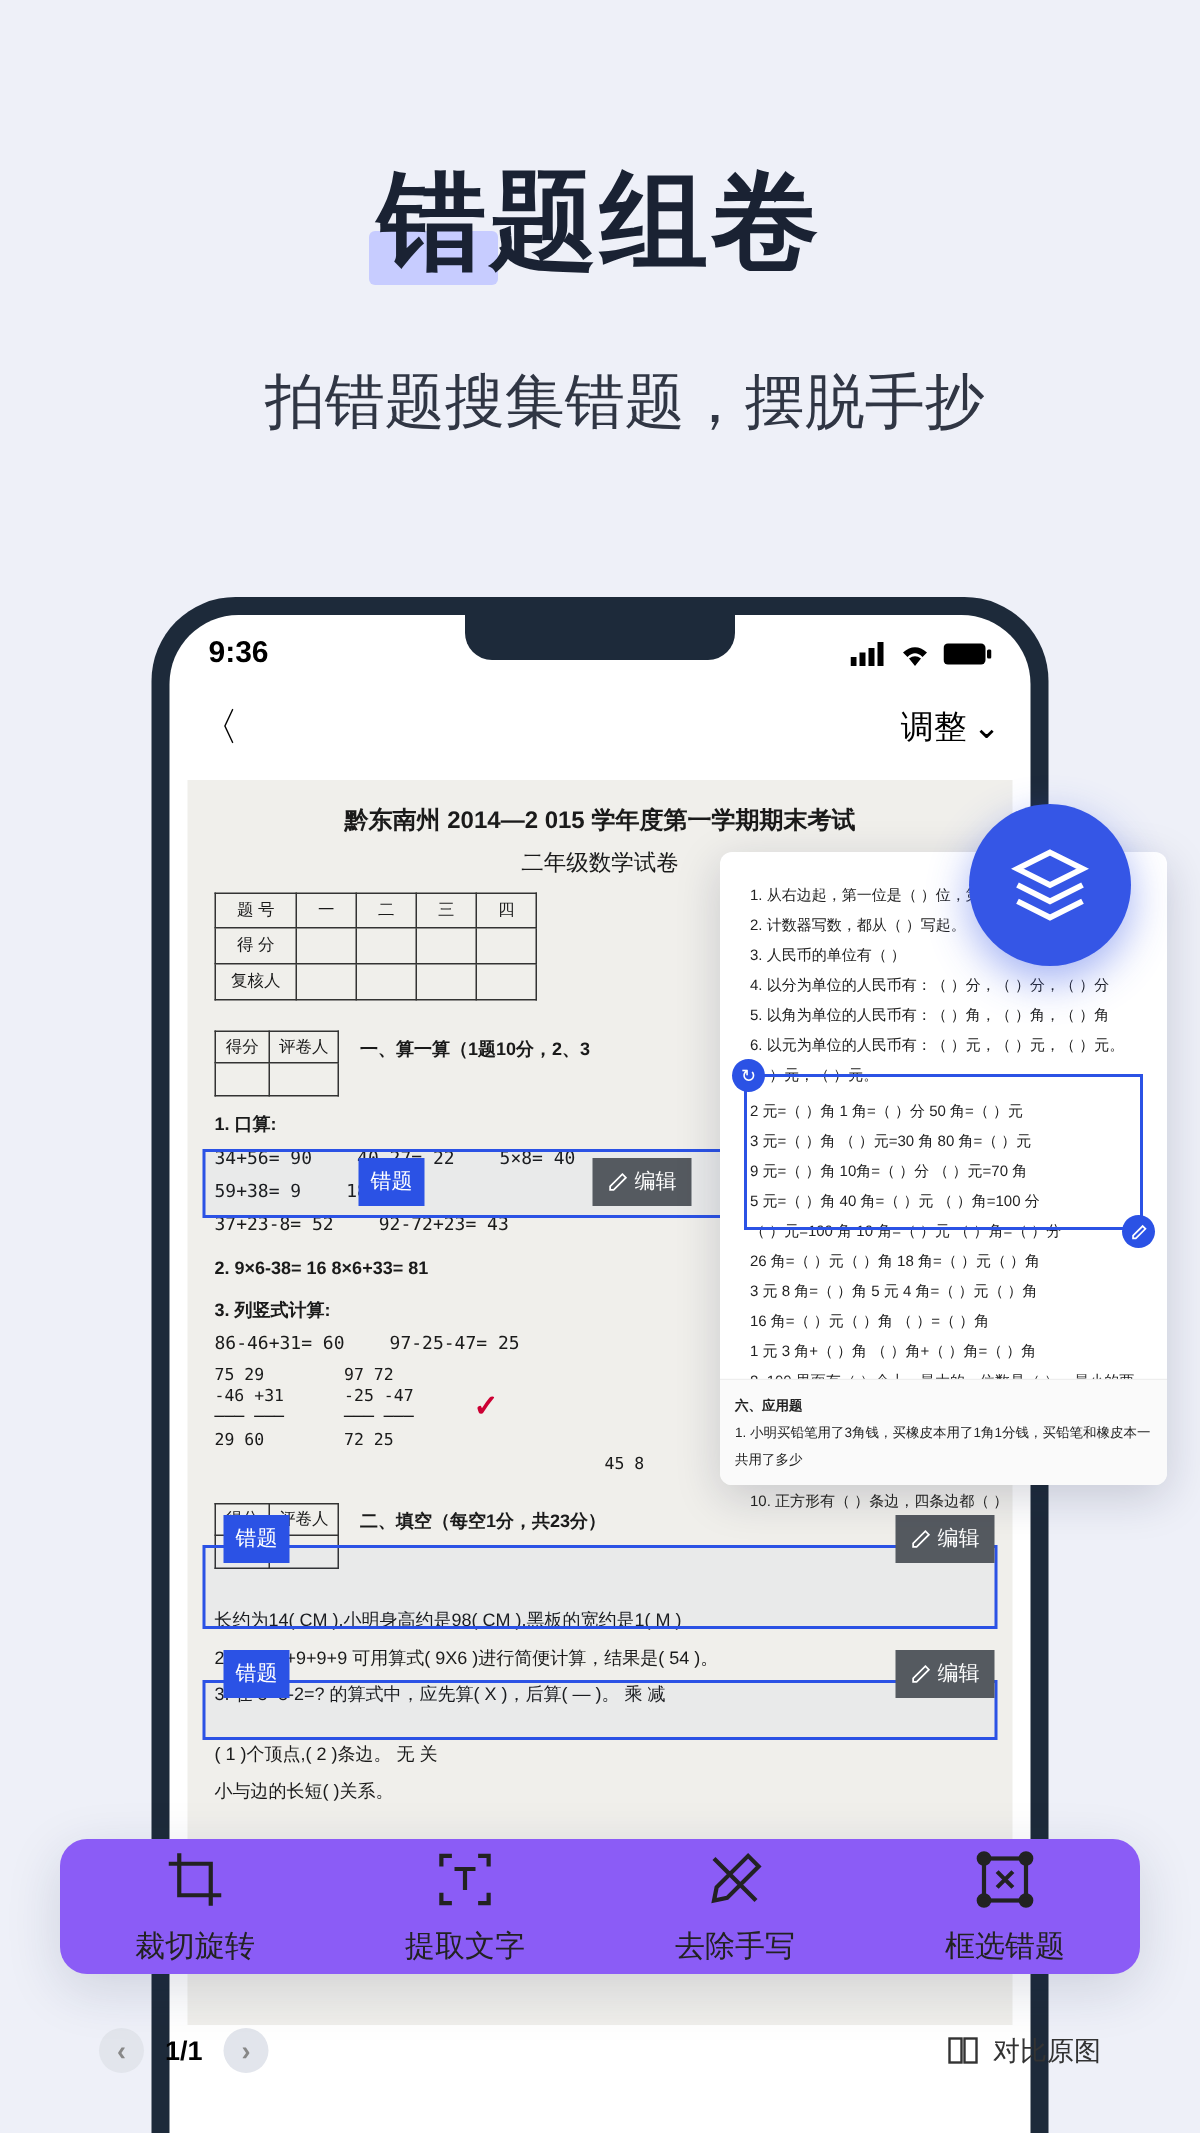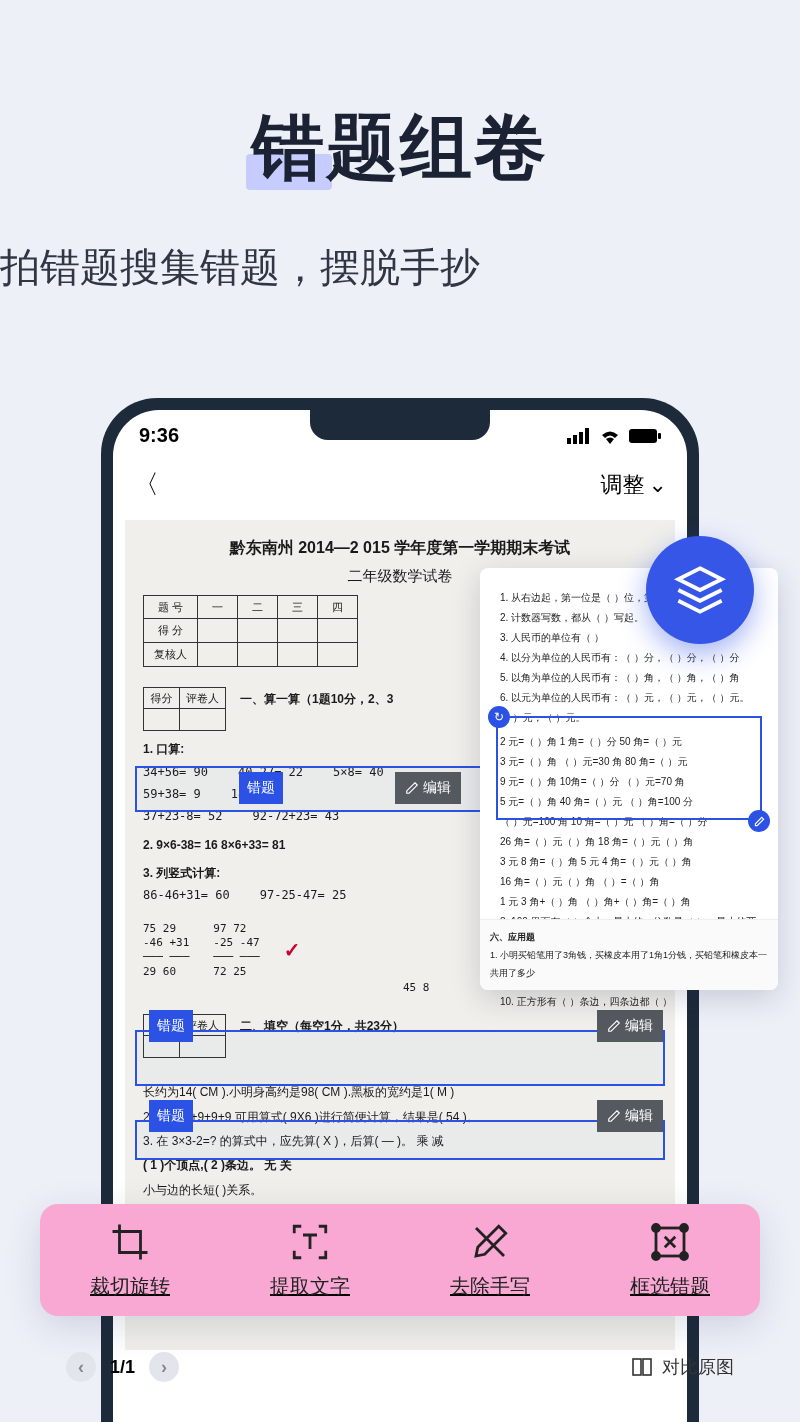--- a/index.html
+++ b/index.html
@@ -32,23 +32,24 @@
     bottom: 6px;
     height: 36px;
     background: #c7ccff;
     z-index: -1;
     border-radius: 4px;
   }
   .hero-sub {
     position: absolute;
     top: 240px;
     left: 0; right: 0;
-    text-align: left;
+    text-align: center;
     font-size: 40px;
     color: #303644;
+    padding-left: 33px;
   }
   .phone {
     position: absolute;
     top: 398px;
     left: 50%;
     transform: translateX(-50%);
     width: 598px;
     height: 1200px;
     background: #1d2a3a;
     border-radius: 56px;
@@ -187,29 +188,28 @@
     border-radius: 50%;
     display: flex; align-items: center; justify-content: center;
     color: #fff;
     box-shadow: 0 10px 28px rgba(53,86,230,0.45);
     z-index: 30;
   }
   .toolbar {
     position: absolute;
     bottom: 106px;
     left: 40px; right: 40px;
-    height: 112px;
-    background: #f9a8d4;
+    height: 90px;
+    background: #8b5cf6;
     border-radius: 18px;
     box-shadow: 0 10px 36px rgba(30,40,80,0.15);
     display: flex;
     justify-content: space-around;
     align-items: center;
     z-index: 40;
-    text-decoration: underline;
   }
   .tool {
     display: flex;
     flex-direction: column;
     align-items: center;
     gap: 10px;
     font-size: 20px;
     color: #222;
   }
   .tool svg { width: 42px; height: 42px; }
@@ -341,21 +341,21 @@
           <span>37+23-8= 52</span>
           <span>92-72+23= 43</span>
         </div>
       <div class="sec">2. 9×6-38= 16        8×6+33= 81</div>
       <div class="sec">3. 列竖式计算:</div>
       <div class="qrow">
           <span>86-46+31= 60</span>
           <span>97-25-47= 25</span>
         </div>
 
-      <div style="display:flex;gap:24px;font-family:monospace;font-size:11px;margin-top:16px;line-height:1.3;">
+      <div style="display:flex;gap:40px;font-family:monospace;font-size:11px;margin-top:4px;line-height:1.3;">
         <div>
             <div>75   29</div>
             <div>-46  +31</div>
             <div>─── ───</div>
             <div> 29   60</div>
           </div>
         <div>
             <div>97   72</div>
             <div>-25  -47</div>
             <div>─── ───</div>
@@ -377,21 +377,21 @@
                 <td>&nbsp;</td>
               </tr>
         </tbody>
           </table>
         <div class="sec">二、填空（每空1分，共23分）</div>
       </div>
 
       <div style="font-size:12px;margin-top:24px;">长约为14( CM ).小明身高约是98( CM ).黑板的宽约是1( M )</div>
       <div style="font-size:12px;margin-top:4px;">2.  9+9+9+9+9+9 可用算式( 9X6 )进行简便计算，结果是( 54  )。</div>
       <div style="font-size:12px;margin-top:4px;">3.  在 3×3-2=? 的算式中，应先算( X     )，后算( —     )。   乘   减</div>
-      <div style="font-size:12px;margin-top:4px;font-weight:bold;">( 1 )个顶点,( 2 )条边。   无  关</div>
+      <div style="font-size:12px;margin-top:20px;">( 1 )个顶点,( 2 )条边。   无  关</div>
       <div style="font-size:12px;margin-top:4px;">小与边的长短(        )关系。</div>
 
       <div class="mistake-box" style="top:246px;left:10px;right:10px;height:46px;"></div>
       <div class="mistake-tag" style="top:252px;left:114px;">错题</div>
       <div class="edit-tag" style="top:252px;left:270px;">
         <svg width="14" height="14" viewBox="0 0 24 24" fill="none" stroke="#fff" stroke-width="2">
             <path d="M17 3l4 4L7 21H3v-4L17 3z"></path>
           </svg>
         <span>编辑</span>
       </div>

